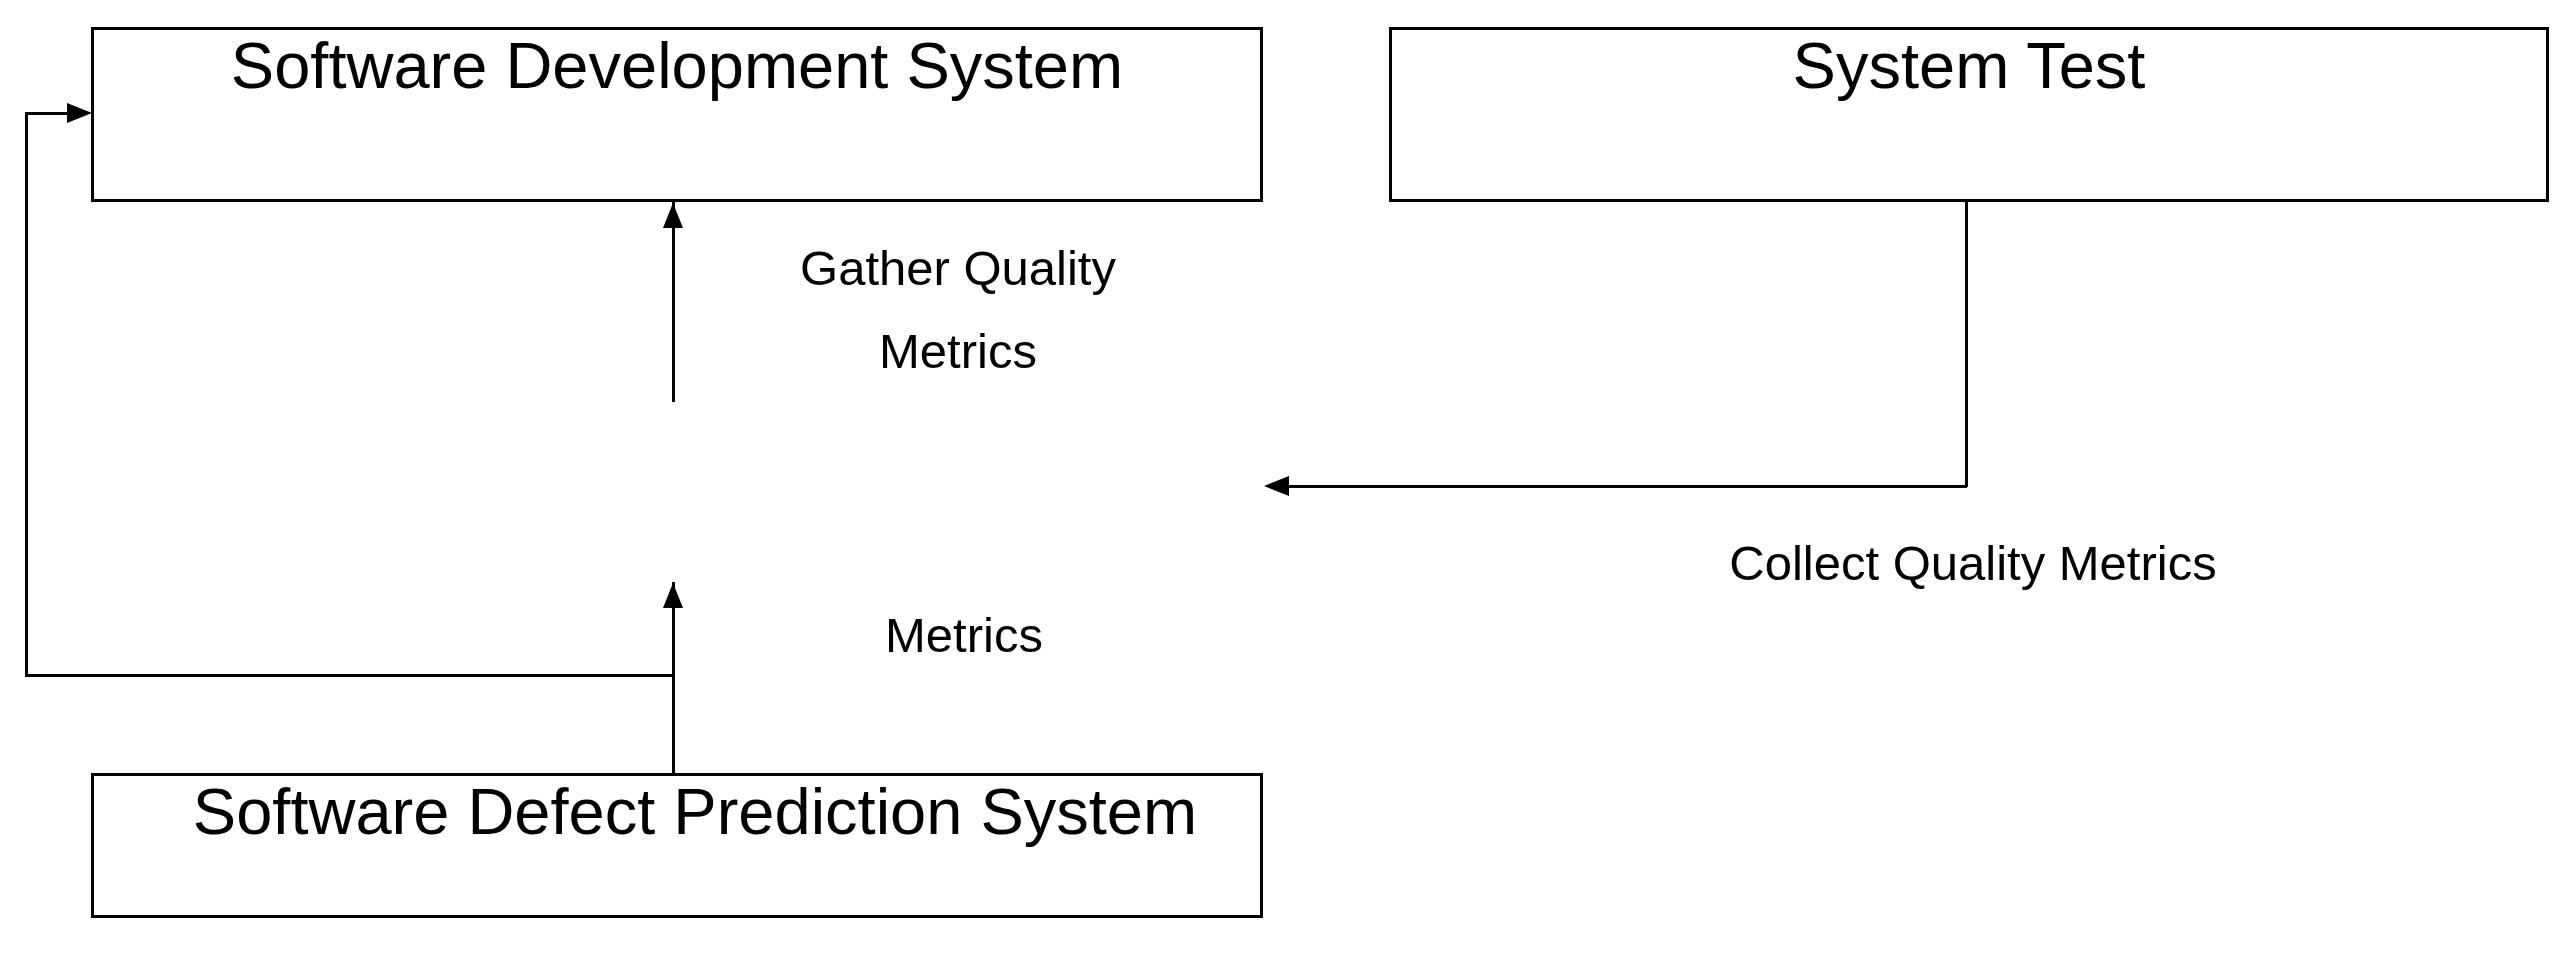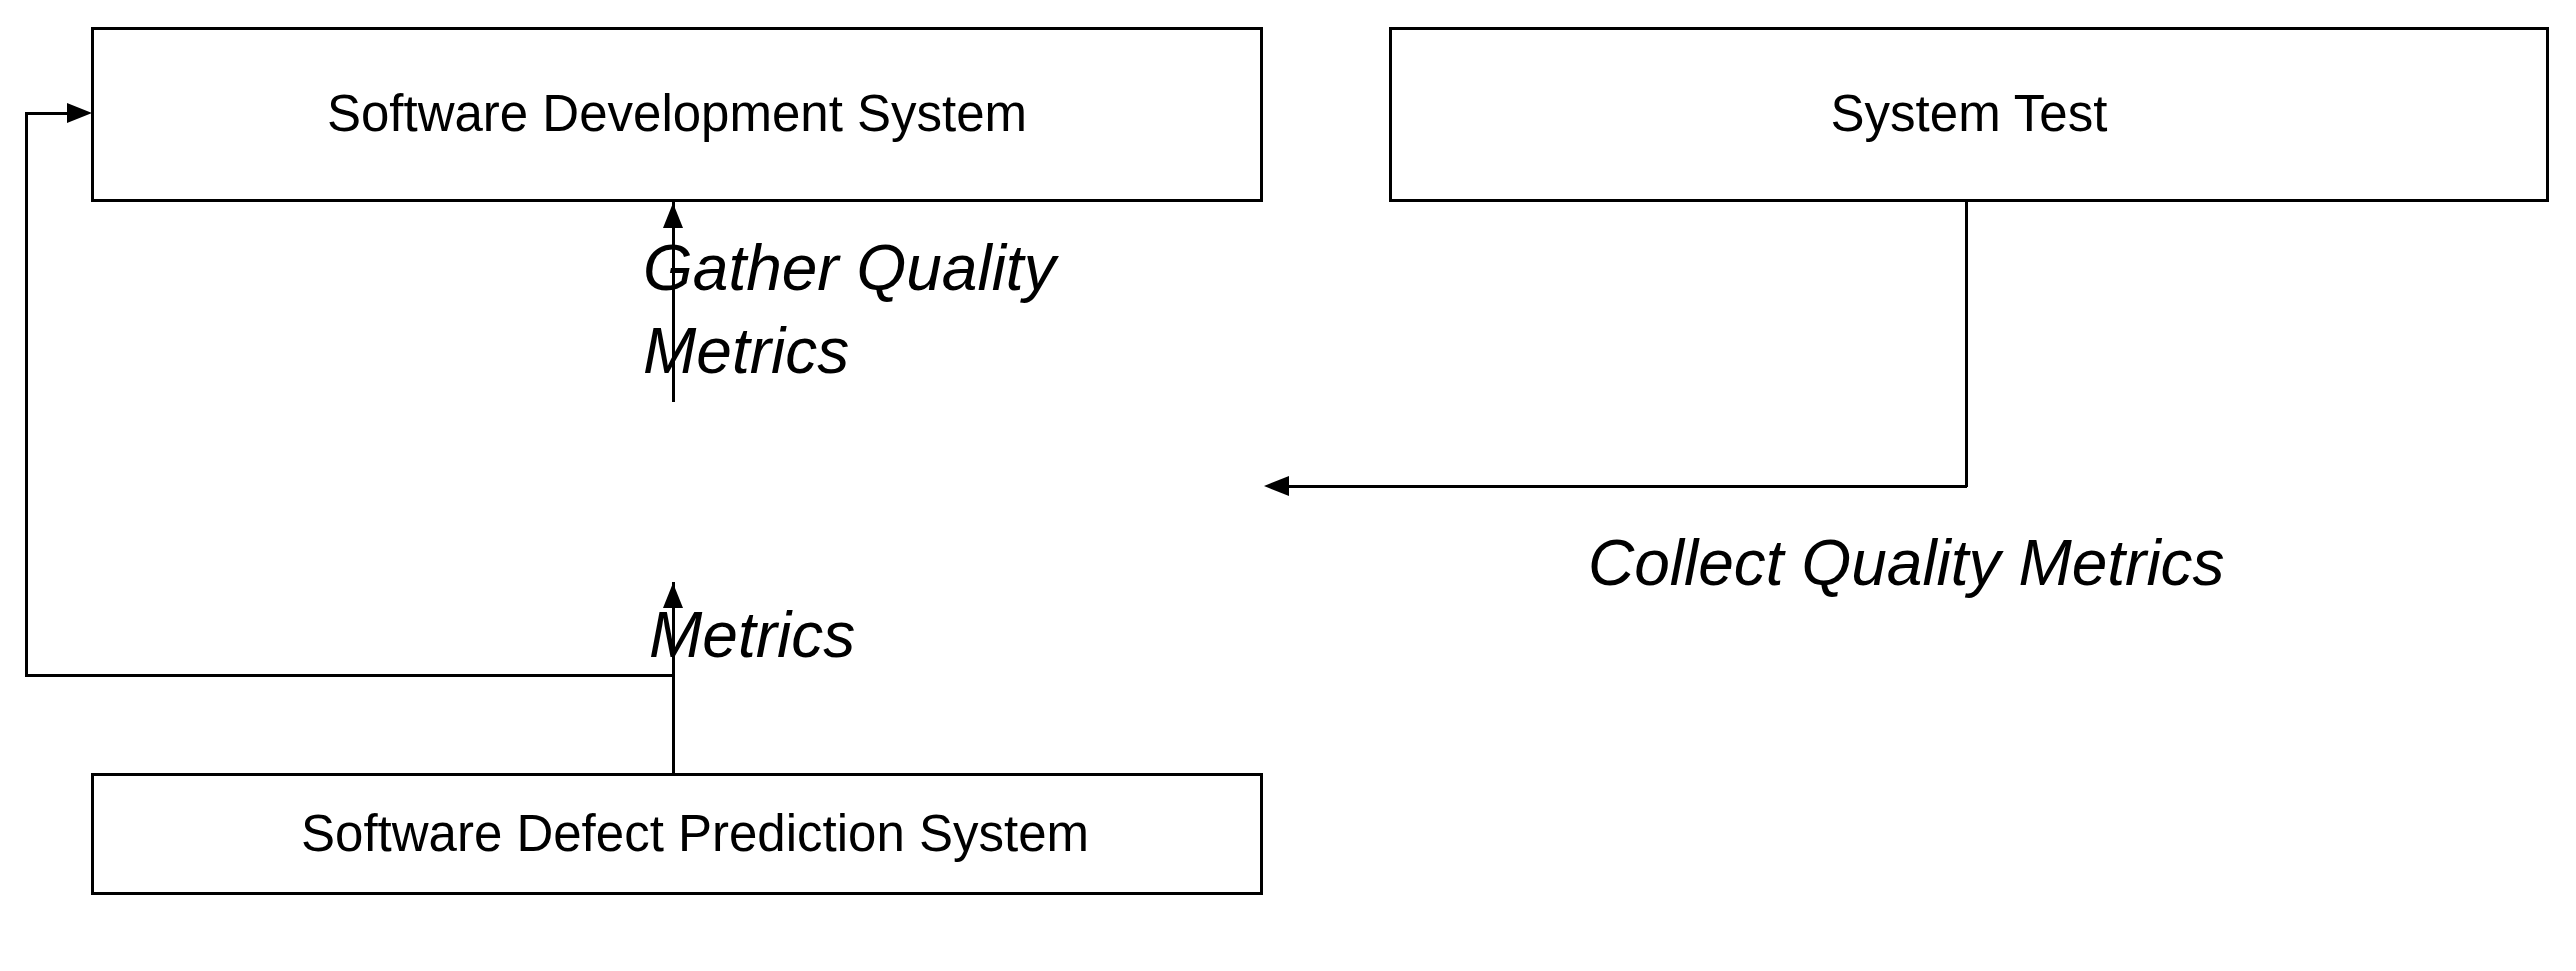--- a/index.html
+++ b/index.html
@@ -15,31 +15,30 @@
     overflow: hidden;
     font-family: "Liberation Sans", "DejaVu Sans", sans-serif;
     color: #000000;
   }
   .node {
     position: absolute;
     box-sizing: border-box;
     border: 3.5px solid #000000;
     background: #ffffff;
     display: flex;
-    align-items: center;
     justify-content: center;
-    font-size: 51px;
+    font-size: 65px;
     line-height: 1.1;
     text-align: center;
     white-space: nowrap;
   }
   #box-development { left: 91px;  top: 26.6px;   width: 1172px; height: 175px; }
   #box-systemtest  { left: 1389px; top: 26.6px;   width: 1160px; height: 175px; }
   #box-monitoring  { left: 91px;  top: 402px;  width: 1172px; height: 180px; }
-  #box-prediction  { left: 91px;  top: 773px; width: 1172px; height: 122px; padding-left: 36px; }
+  #box-prediction  { left: 91px;  top: 773px; width: 1172px; height: 145px; padding-left: 36px; }
 
   .edge {
     position: absolute;
     background: #000000;
   }
   
   #line-gather      { left: 672px;  top: 201px;  width: 2.8px;   height: 201px; }
   
   #line-collect     { left: 672px;  top: 582px;  width: 2.8px;   height: 191px; }
   
@@ -70,25 +69,25 @@
     border-bottom: 10.5px solid transparent;
     border-right: 25px solid #000000;
   }
   #ah-gather  { left: 663px;  top: 203px; }
   #ah-collect { left: 663px;  top: 583px; }
   #ah-loop    { left: 67px;   top: 103px; }
   #ah-test    { left: 1264px; top: 476px; }
 
   .edge-label {
     position: absolute;
-    font-size: 64px;
+    font-size: 49px;
     line-height: 83px;
+    text-align: center;
     white-space: nowrap;
     color: #000000;
-    font-style: italic;
   }
   #label-gather  { left: 643px;  top: 227px; width: 630px; }
   #label-collect { left: 649px;  top: 594px; width: 630px; }
   #label-analyze { left: 1588px; top: 522px; width: 770px; }
 </style>
 </head>
 <body>
 
 <div id="canvas">
 

